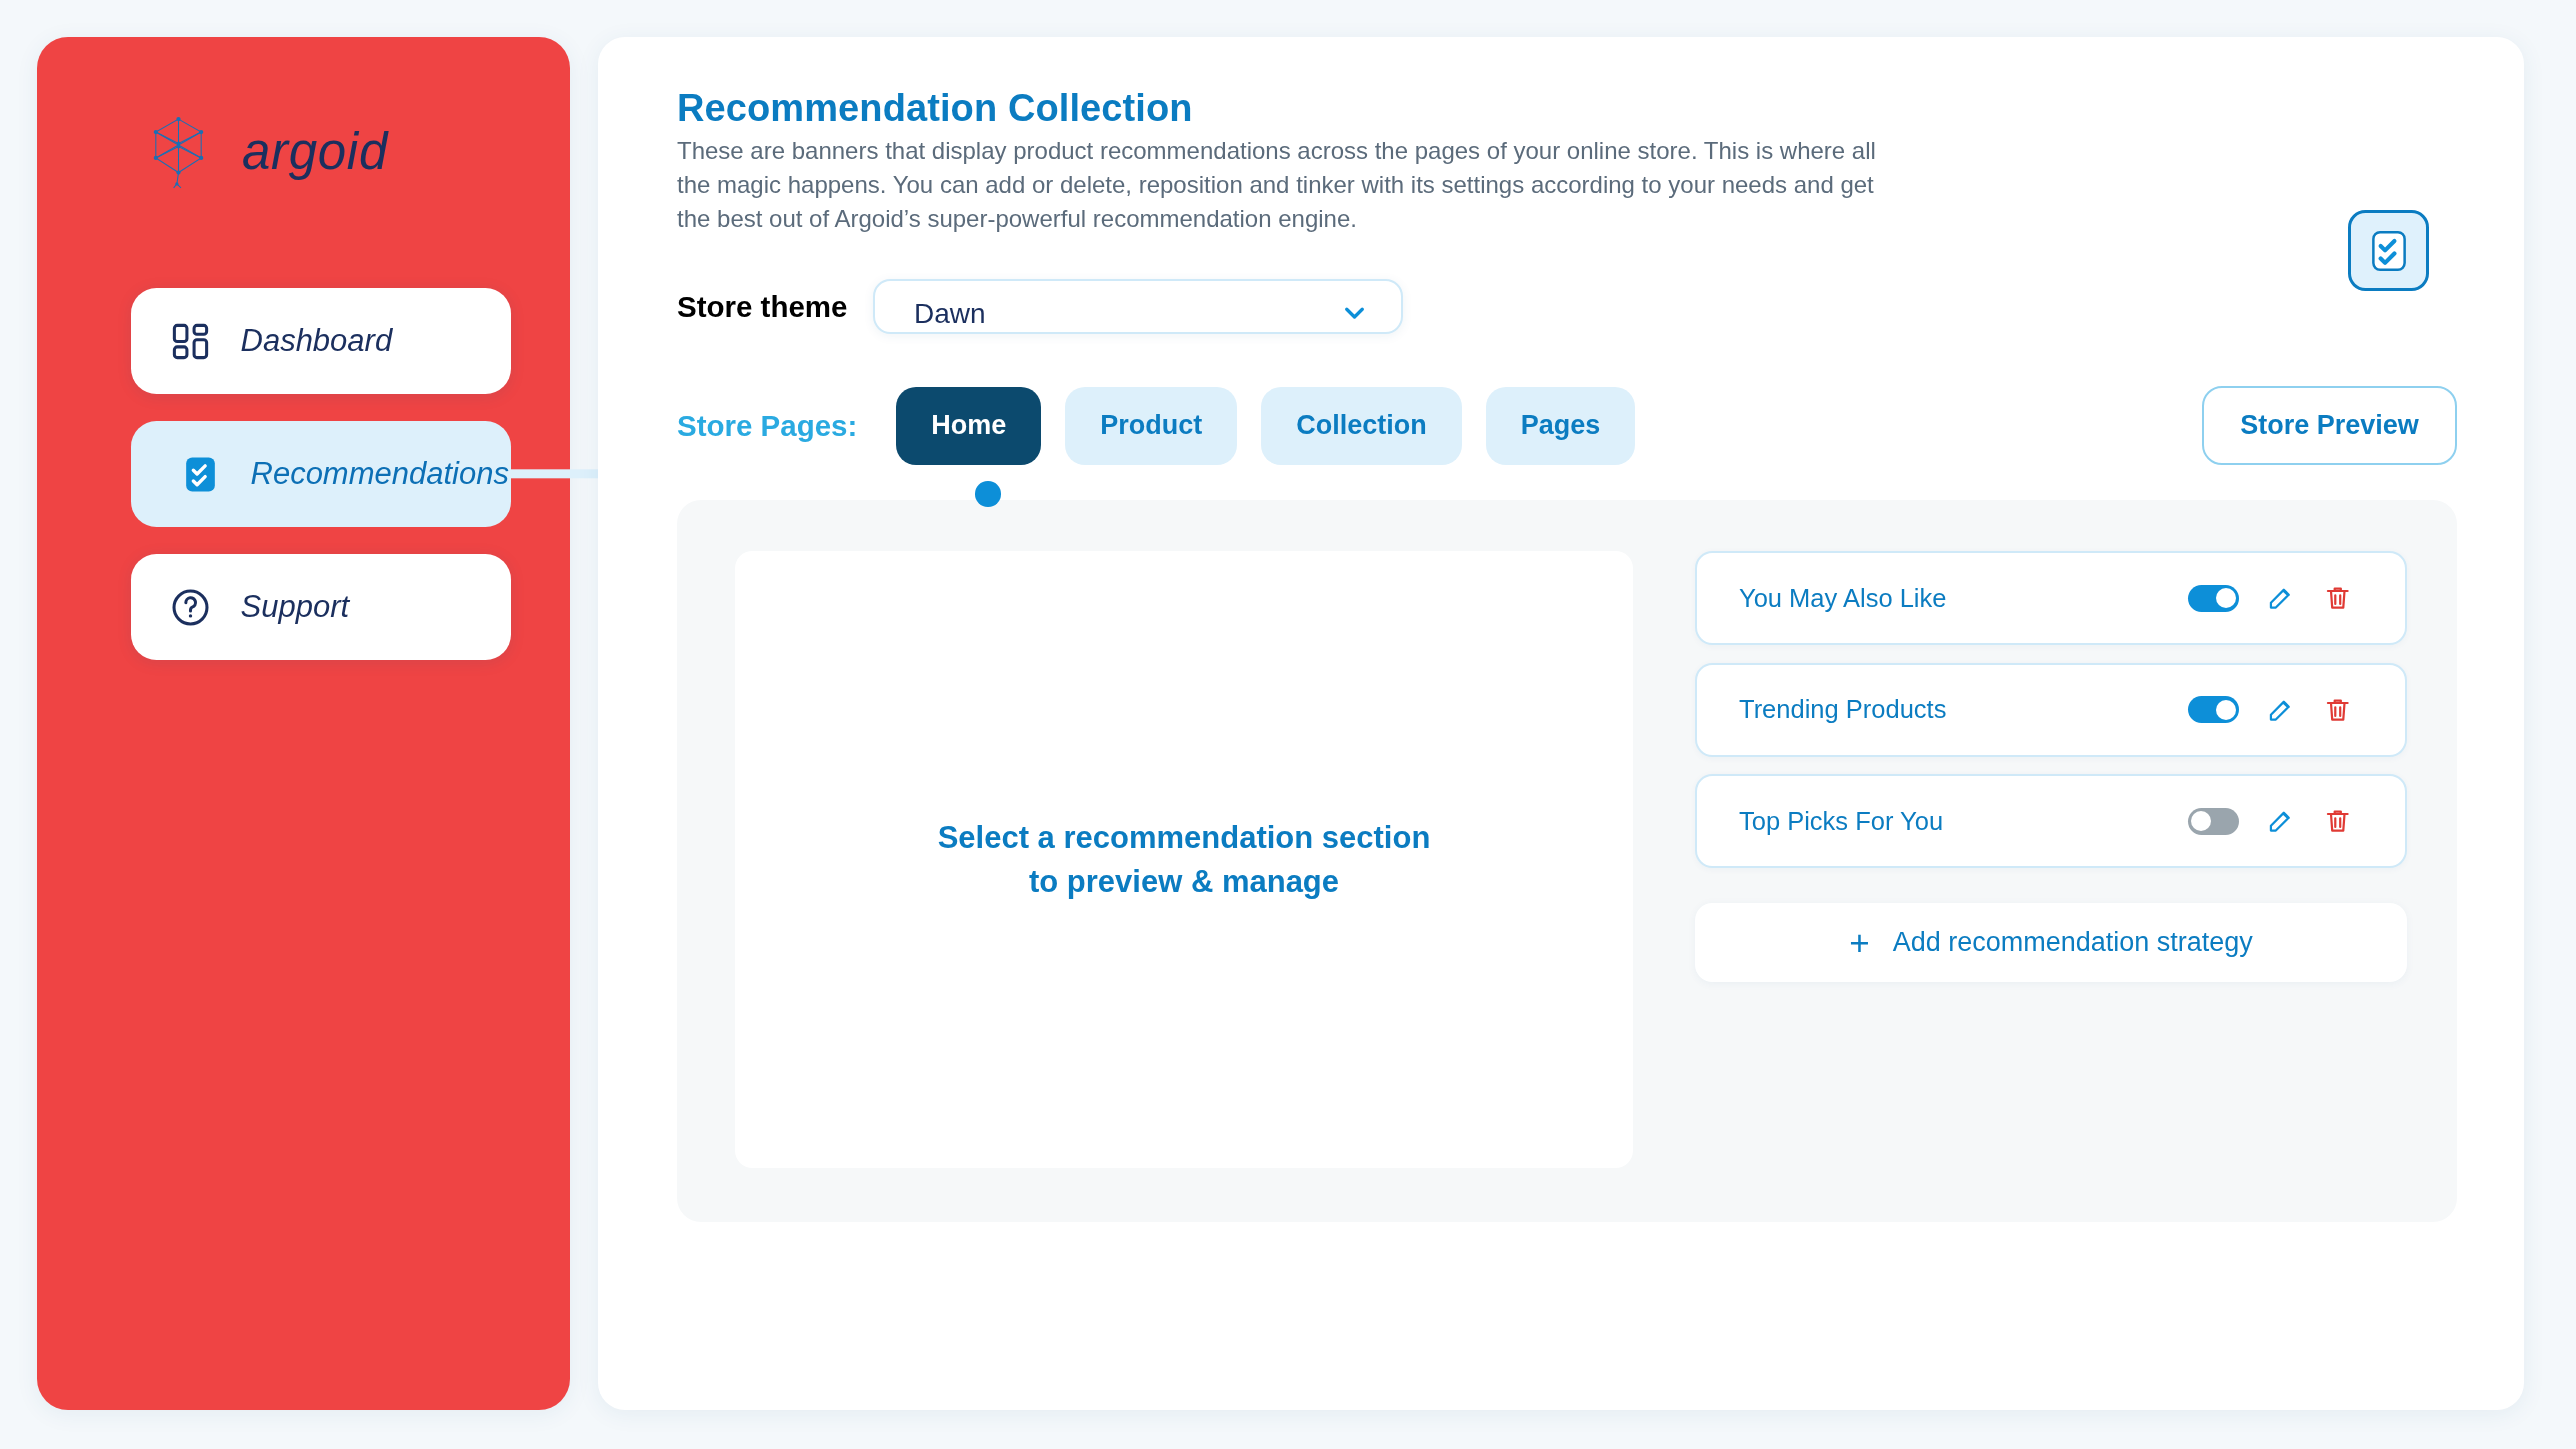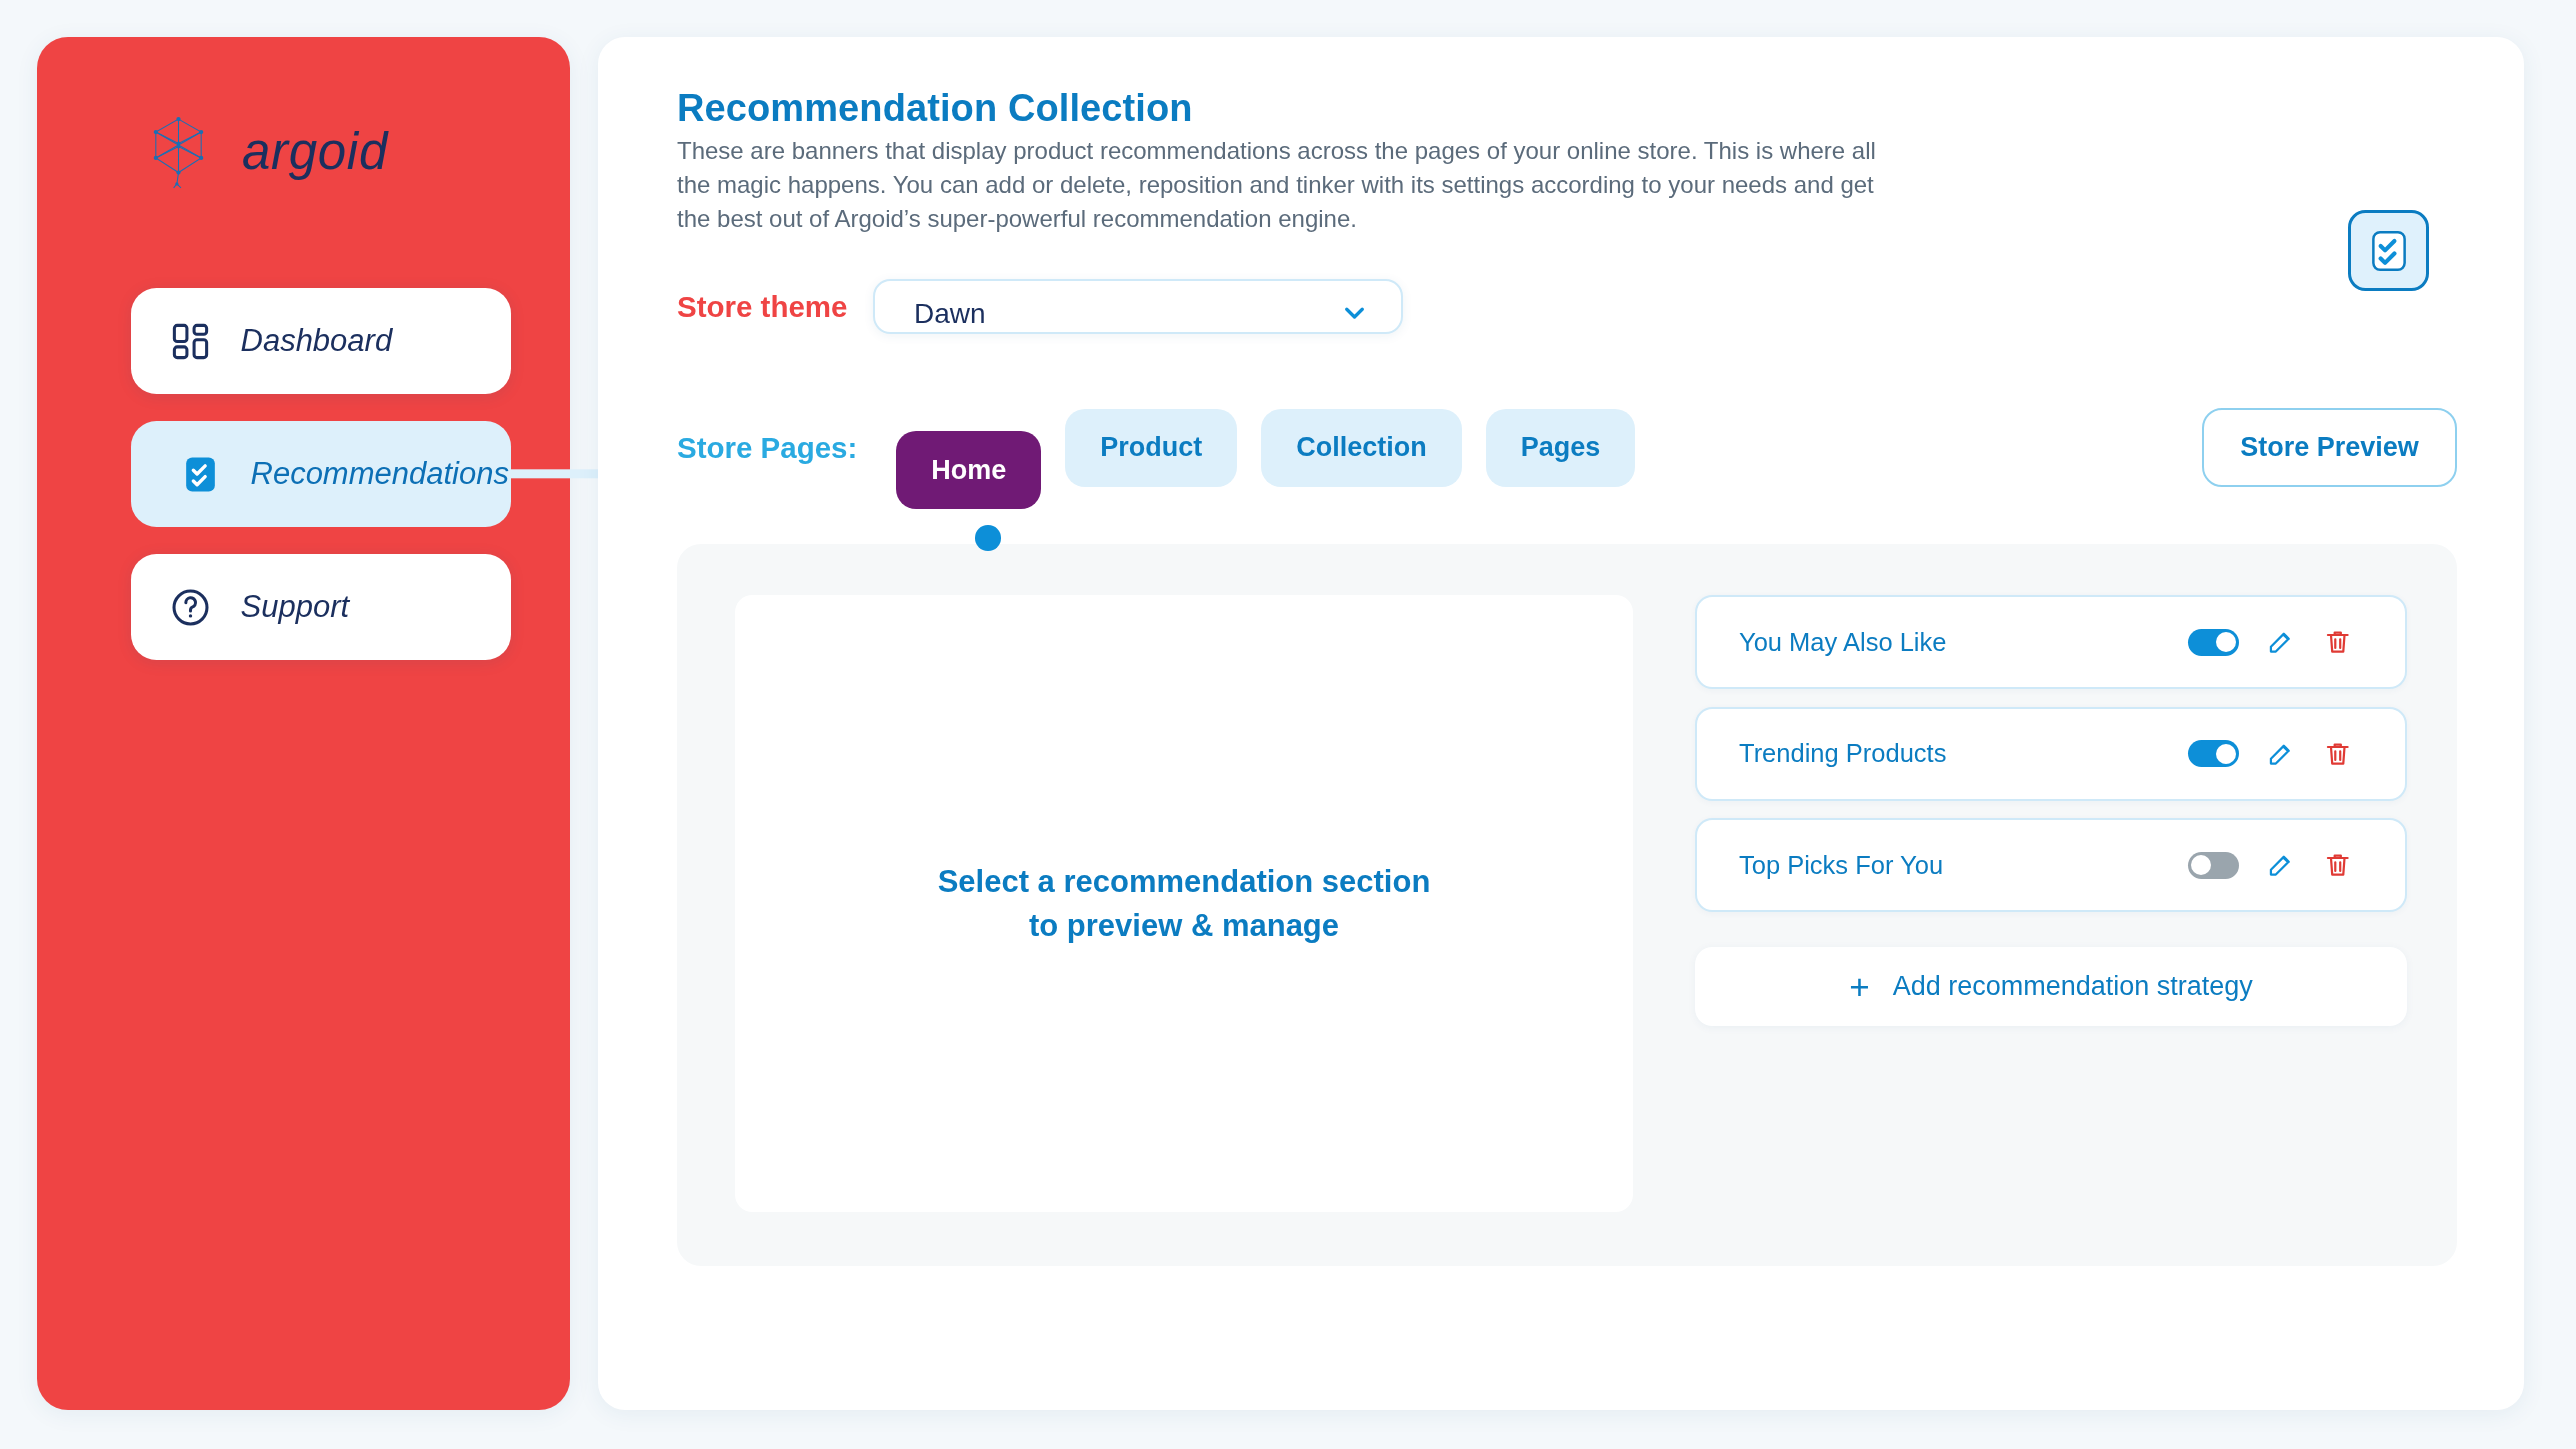--- a/index.html
+++ b/index.html
@@ -119,21 +119,21 @@
   
   .row-theme {
     margin-top: 43px;
     display: flex;
     align-items: center;
     gap: 25.5px;
   }
   .field-label {
     font-size: 29.5px;
     font-weight: 700;
-    color: #ef4444;
+    color: #000000;
   }
   .select {
     width: 530px;
     height: 55px;
     border-radius: 17.4px;
     border: 2px solid #cfe9f8;
     background: #ffffff;
     box-shadow: 0 2px 10.7px rgba(22, 80, 130, 0.07);
     display: flex;
     align-items: center;
@@ -163,21 +163,21 @@
     color: #0b7cc1;
     font-size: 27px;
     font-weight: 700;
     display: flex;
     align-items: center;
     justify-content: center;
     padding: 0 35px;
     min-width: 142px;
     cursor: pointer;
   }
-  .page-tab.active { background: #701a75; color: #ffffff; margin-top: 45px; }
+  .page-tab.active { background: #0c4a6e; color: #ffffff; }
   .store-preview {
     margin-left: auto;
     height: 79px;
     min-width: 255px;
     border-radius: 20px;
     border: 2.7px solid #8ed0ef;
     background: #ffffff;
     color: #0b7cc1;
     font-size: 27px;
     font-weight: 700;

